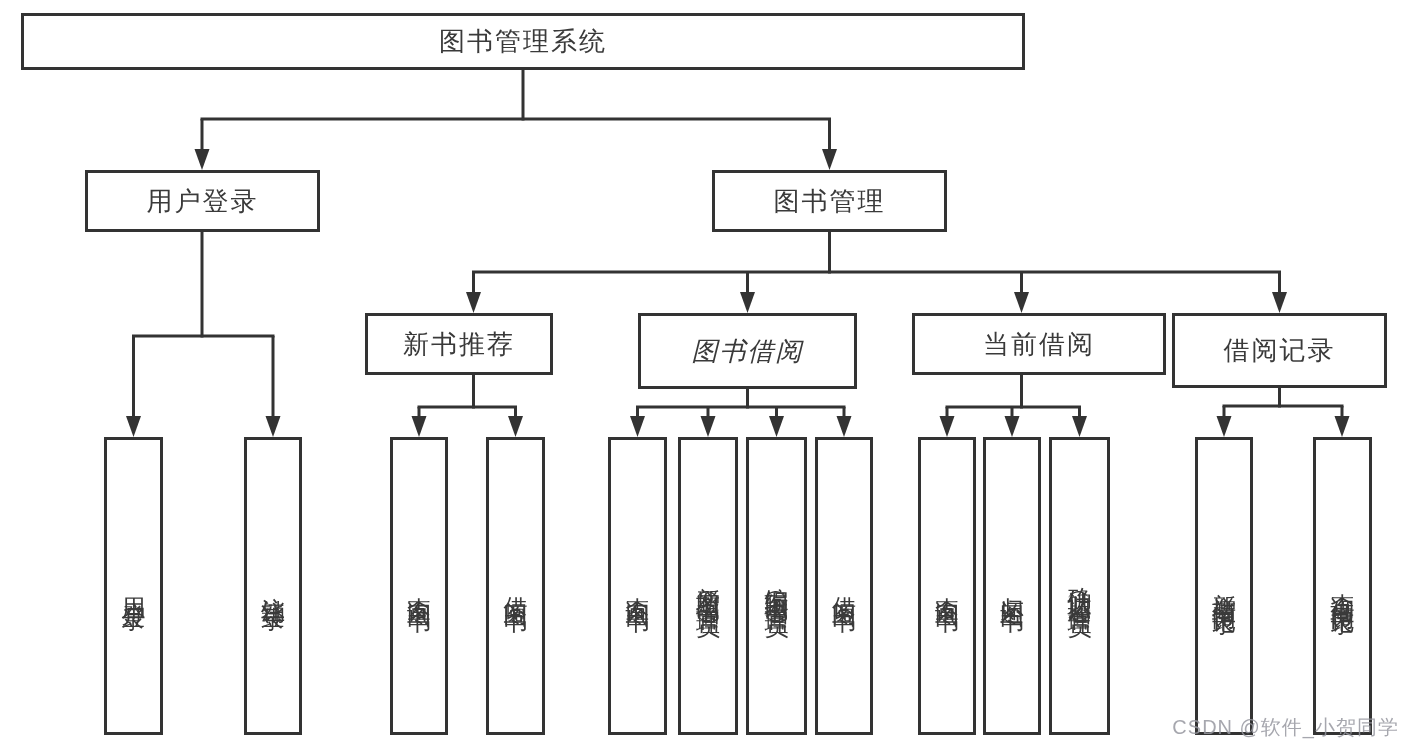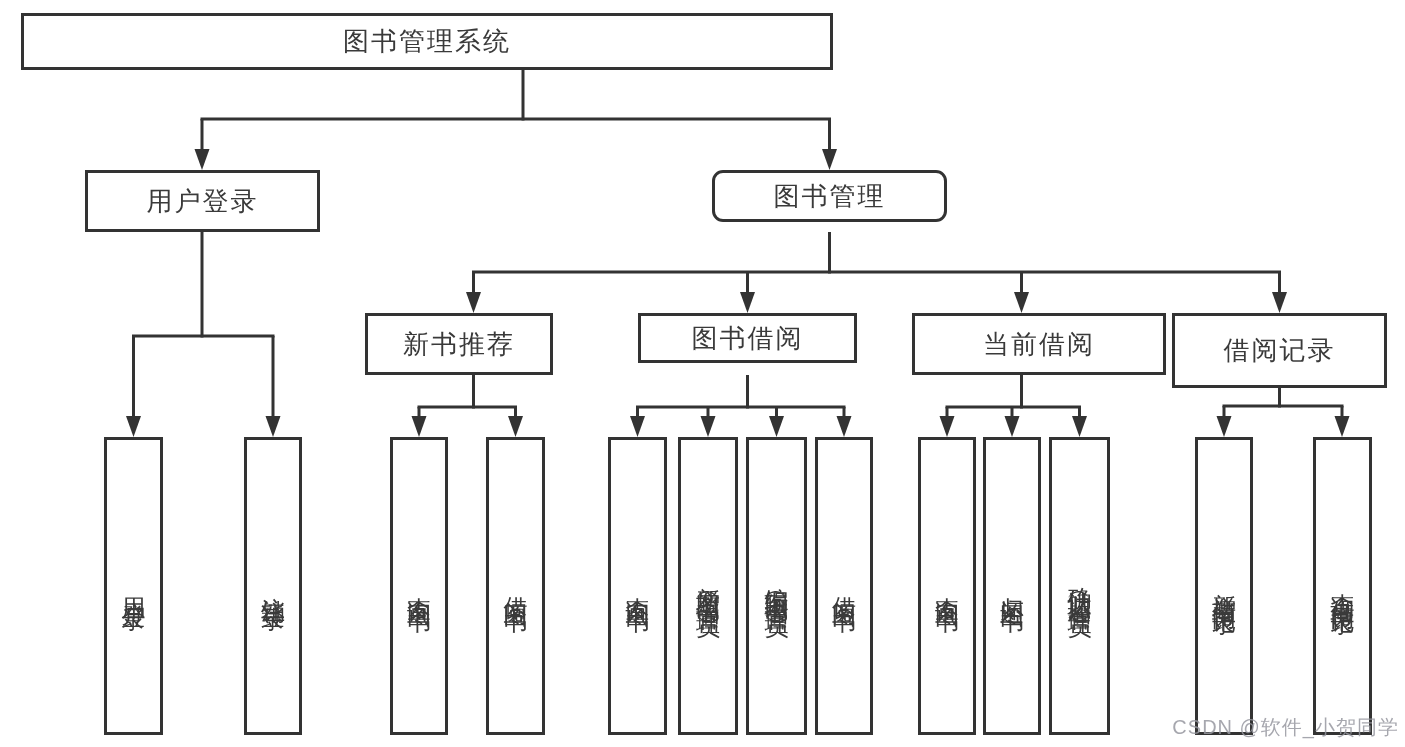--- a/index.html
+++ b/index.html
@@ -116,27 +116,27 @@
       <polygon points="769,416 784,416 776.5,437"></polygon>
       <polygon points="836.5,416 851.5,416 844,437"></polygon>
       <polygon points="939.5,416 954.5,416 947,437"></polygon>
       <polygon points="1004.5,416 1019.5,416 1012,437"></polygon>
       <polygon points="1072,416 1087,416 1079.5,437"></polygon>
       <polygon points="1216.5,416 1231.5,416 1224,437"></polygon>
       <polygon points="1334.5,416 1349.5,416 1342,437"></polygon>
     </g>
   </svg>
 
-  <div class="box h-box" style="left:21px; top:13px; width:812px; height:57px;text-align:right;">图书管理系统</div>
+  <div class="box h-box" style="left:21px; top:13px; width:1004px; height:57px;text-align:right;">图书管理系统</div>
 
   <div class="box h-box" style="left:85px; top:170px; width:235px; height:62px;">用户登录</div>
-  <div class="box h-box" style="left:712px; top:170px; width:235px; height:52px;border-radius:11px;">图书管理</div>
+  <div class="box h-box" style="left:712px; top:170px; width:235px; height:62px;">图书管理</div>
 
   <div class="box h-box" style="left:365px; top:313px; width:188px; height:62px;">新书推荐</div>
-  <div class="box h-box" style="left:638px; top:313px; width:219px; height:50px;">图书借阅</div>
+  <div class="box h-box" style="left:638px; top:313px; width:219px; height:76px;font-style:italic;">图书借阅</div>
   <div class="box h-box" style="left:912px; top:313px; width:254px; height:62px;">当前借阅</div>
   <div class="box h-box" style="left:1172px; top:313px; width:215px; height:75px;">借阅记录</div>
 
   <div class="box v-box" style="left:104px; top:437px; width:59px; height:298px;">用户登录</div>
   <div class="box v-box" style="left:244px; top:437px; width:58px; height:298px;">注销登录</div>
 
   <div class="box v-box" style="left:390px; top:437px; width:58px; height:298px;">查询图书</div>
   <div class="box v-box" style="left:486px; top:437px; width:59px; height:298px;">借阅图书</div>
 
   <div class="box v-box" style="left:608px; top:437px; width:59px; height:298px;">查询图书</div>

